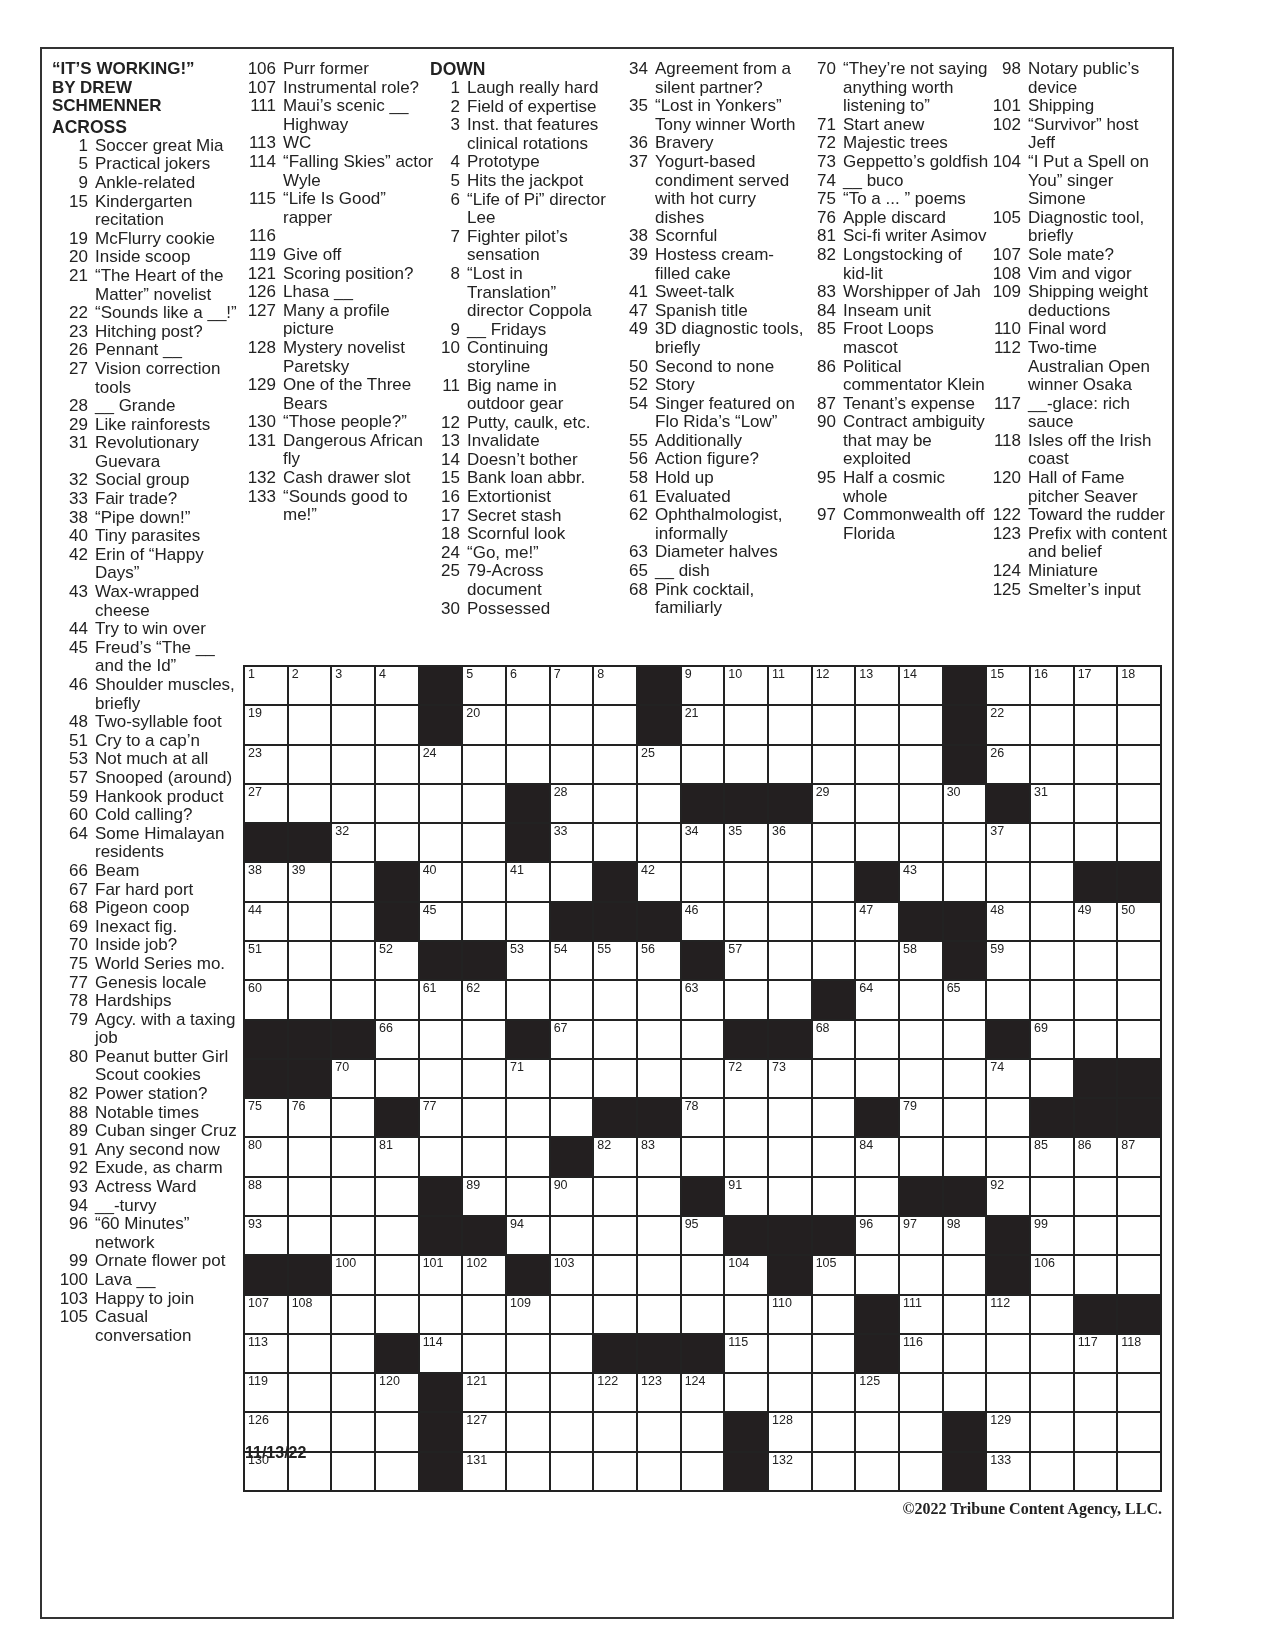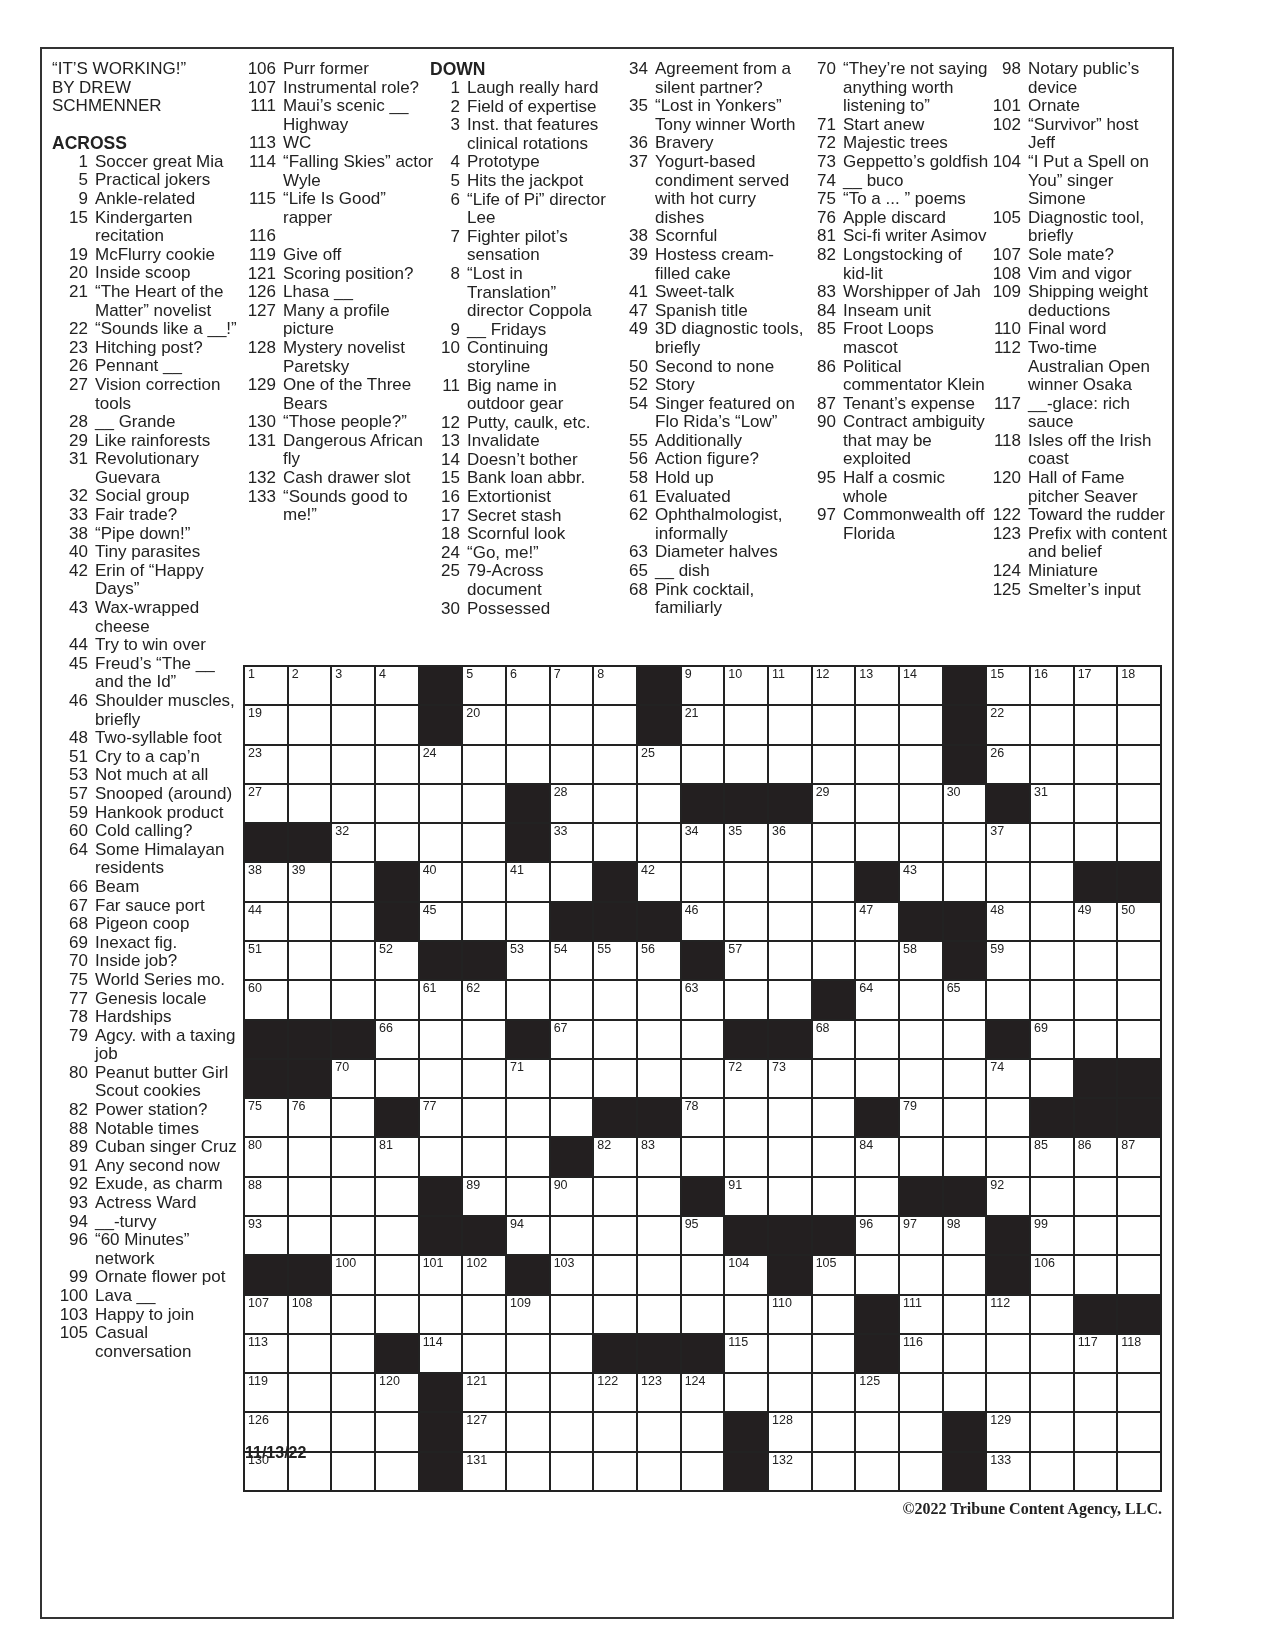--- a/index.html
+++ b/index.html
@@ -1,19 +1,19 @@
 <!DOCTYPE html>
 <html><head>
 <meta charset="utf-8">
 <style>
   html,body{margin:0;padding:0;background:#fff;}
   body{width:1265px;height:1638px;position:relative;font-family:"Liberation Sans",sans-serif;color:#222;}
   .frame{position:absolute;left:40px;top:47px;width:1134px;height:1572px;border:2px solid #333;box-sizing:border-box;}
   .col{position:absolute;top:60px;font-size:17px;line-height:18.6px;}
-  .title{font-weight:normal;font-size:17px;line-height:18.6px;margin-bottom:18px;}
+  .title{font-weight:bold;font-size:17px;line-height:18.6px;margin-bottom:2px;}
   .heading{font-weight:bold;font-size:17.5px;line-height:19px;text-align:left;}
   .clue{display:flex;}
   .clue .num{flex:0 0 auto;text-align:right;padding-right:7px;}
   .clue .txt{flex:1 1 auto;}
   #c1{left:52px;width:188px;}
   #c1 .num{width:36px;}
   #c2{left:240px;width:195px;}
   #c2 .num{width:36px;}
   #c3{left:430px;width:180px;}
   #c3 .num{width:30px;}
@@ -162,21 +162,21 @@
       <div class="clue">
         <span class="num">64</span>
         <span class="txt">Some Himalayan residents</span>
       </div>
       <div class="clue">
         <span class="num">66</span>
         <span class="txt">Beam</span>
       </div>
       <div class="clue">
         <span class="num">67</span>
-        <span class="txt">Far sauce port</span>
+        <span class="txt">Far hard port</span>
       </div>
       <div class="clue">
         <span class="num">68</span>
         <span class="txt">Pigeon coop</span>
       </div>
       <div class="clue">
         <span class="num">69</span>
         <span class="txt">Inexact fig.</span>
       </div>
       <div class="clue">
@@ -575,21 +575,21 @@
 </div>
 
 <div class="col" id="c6">
   <div class="clues">
       <div class="clue">
         <span class="num">98</span>
         <span class="txt">Notary public’s device</span>
       </div>
       <div class="clue">
         <span class="num">101</span>
-        <span class="txt">Ornate</span>
+        <span class="txt">Shipping</span>
       </div>
       <div class="clue">
         <span class="num">102</span>
         <span class="txt">“Survivor” host Jeff</span>
       </div>
       <div class="clue">
         <span class="num">104</span>
         <span class="txt">“I Put a Spell on You” singer Simone</span>
       </div>
       <div class="clue">

